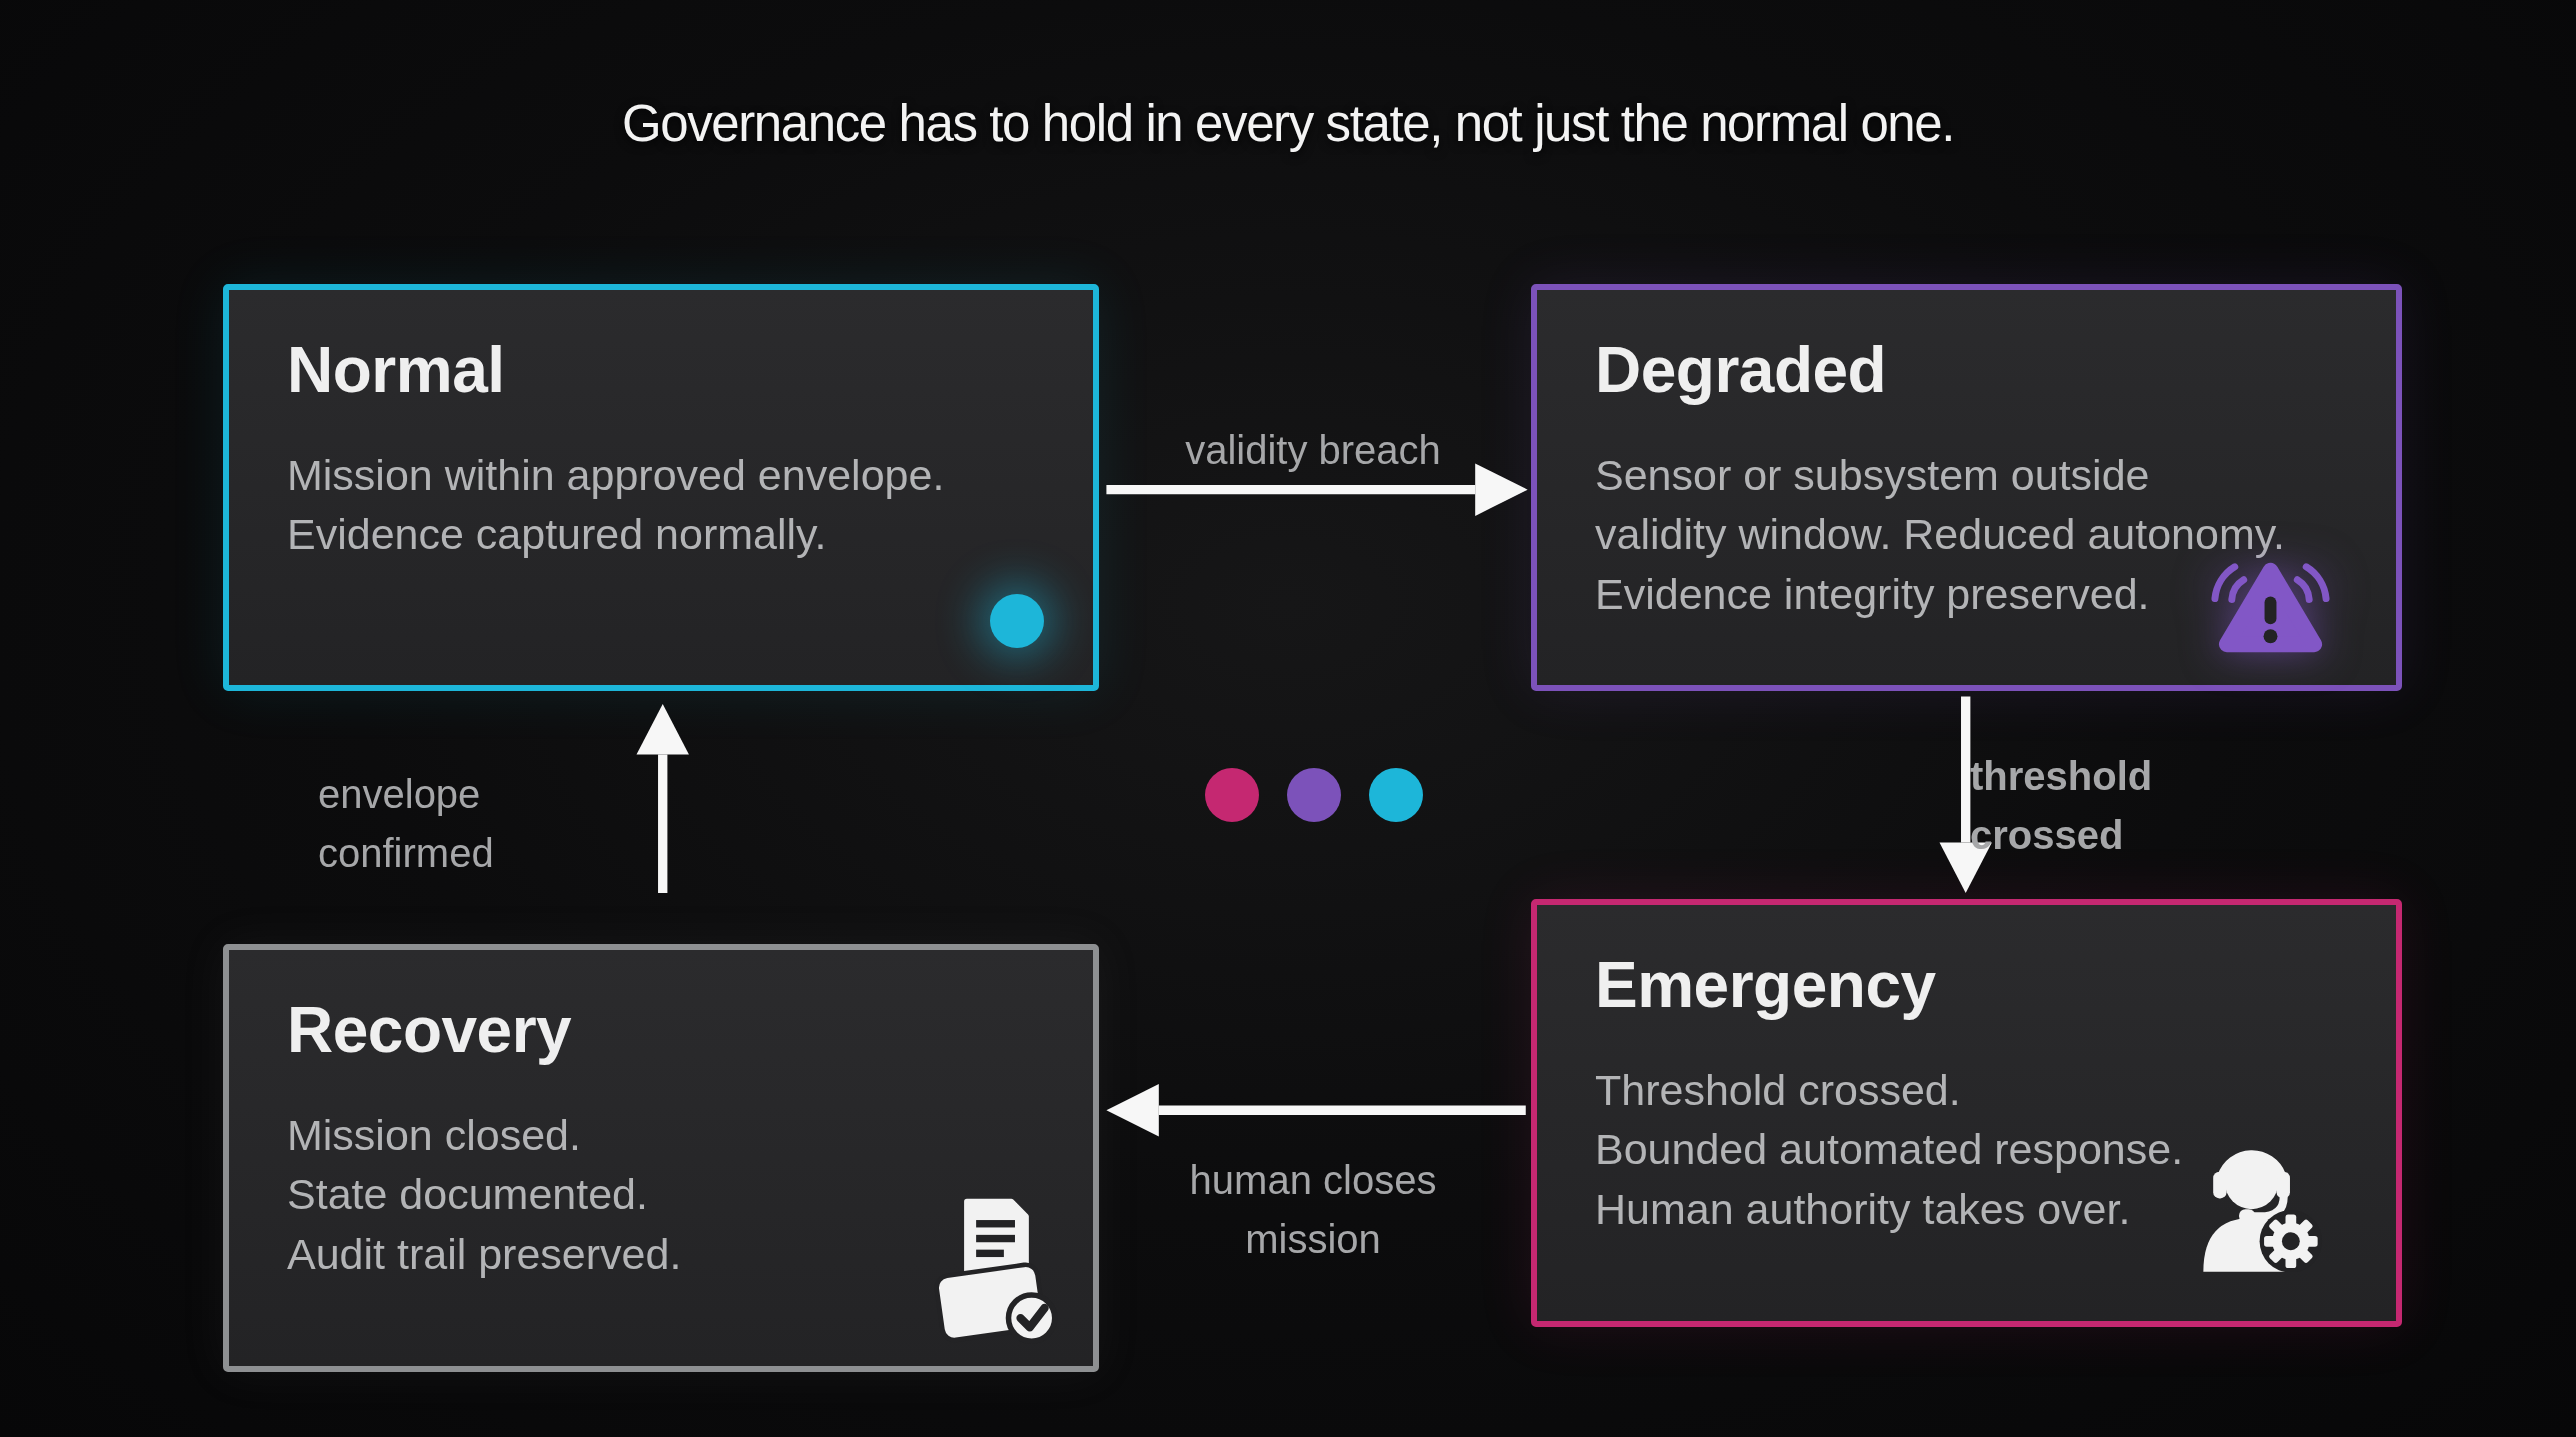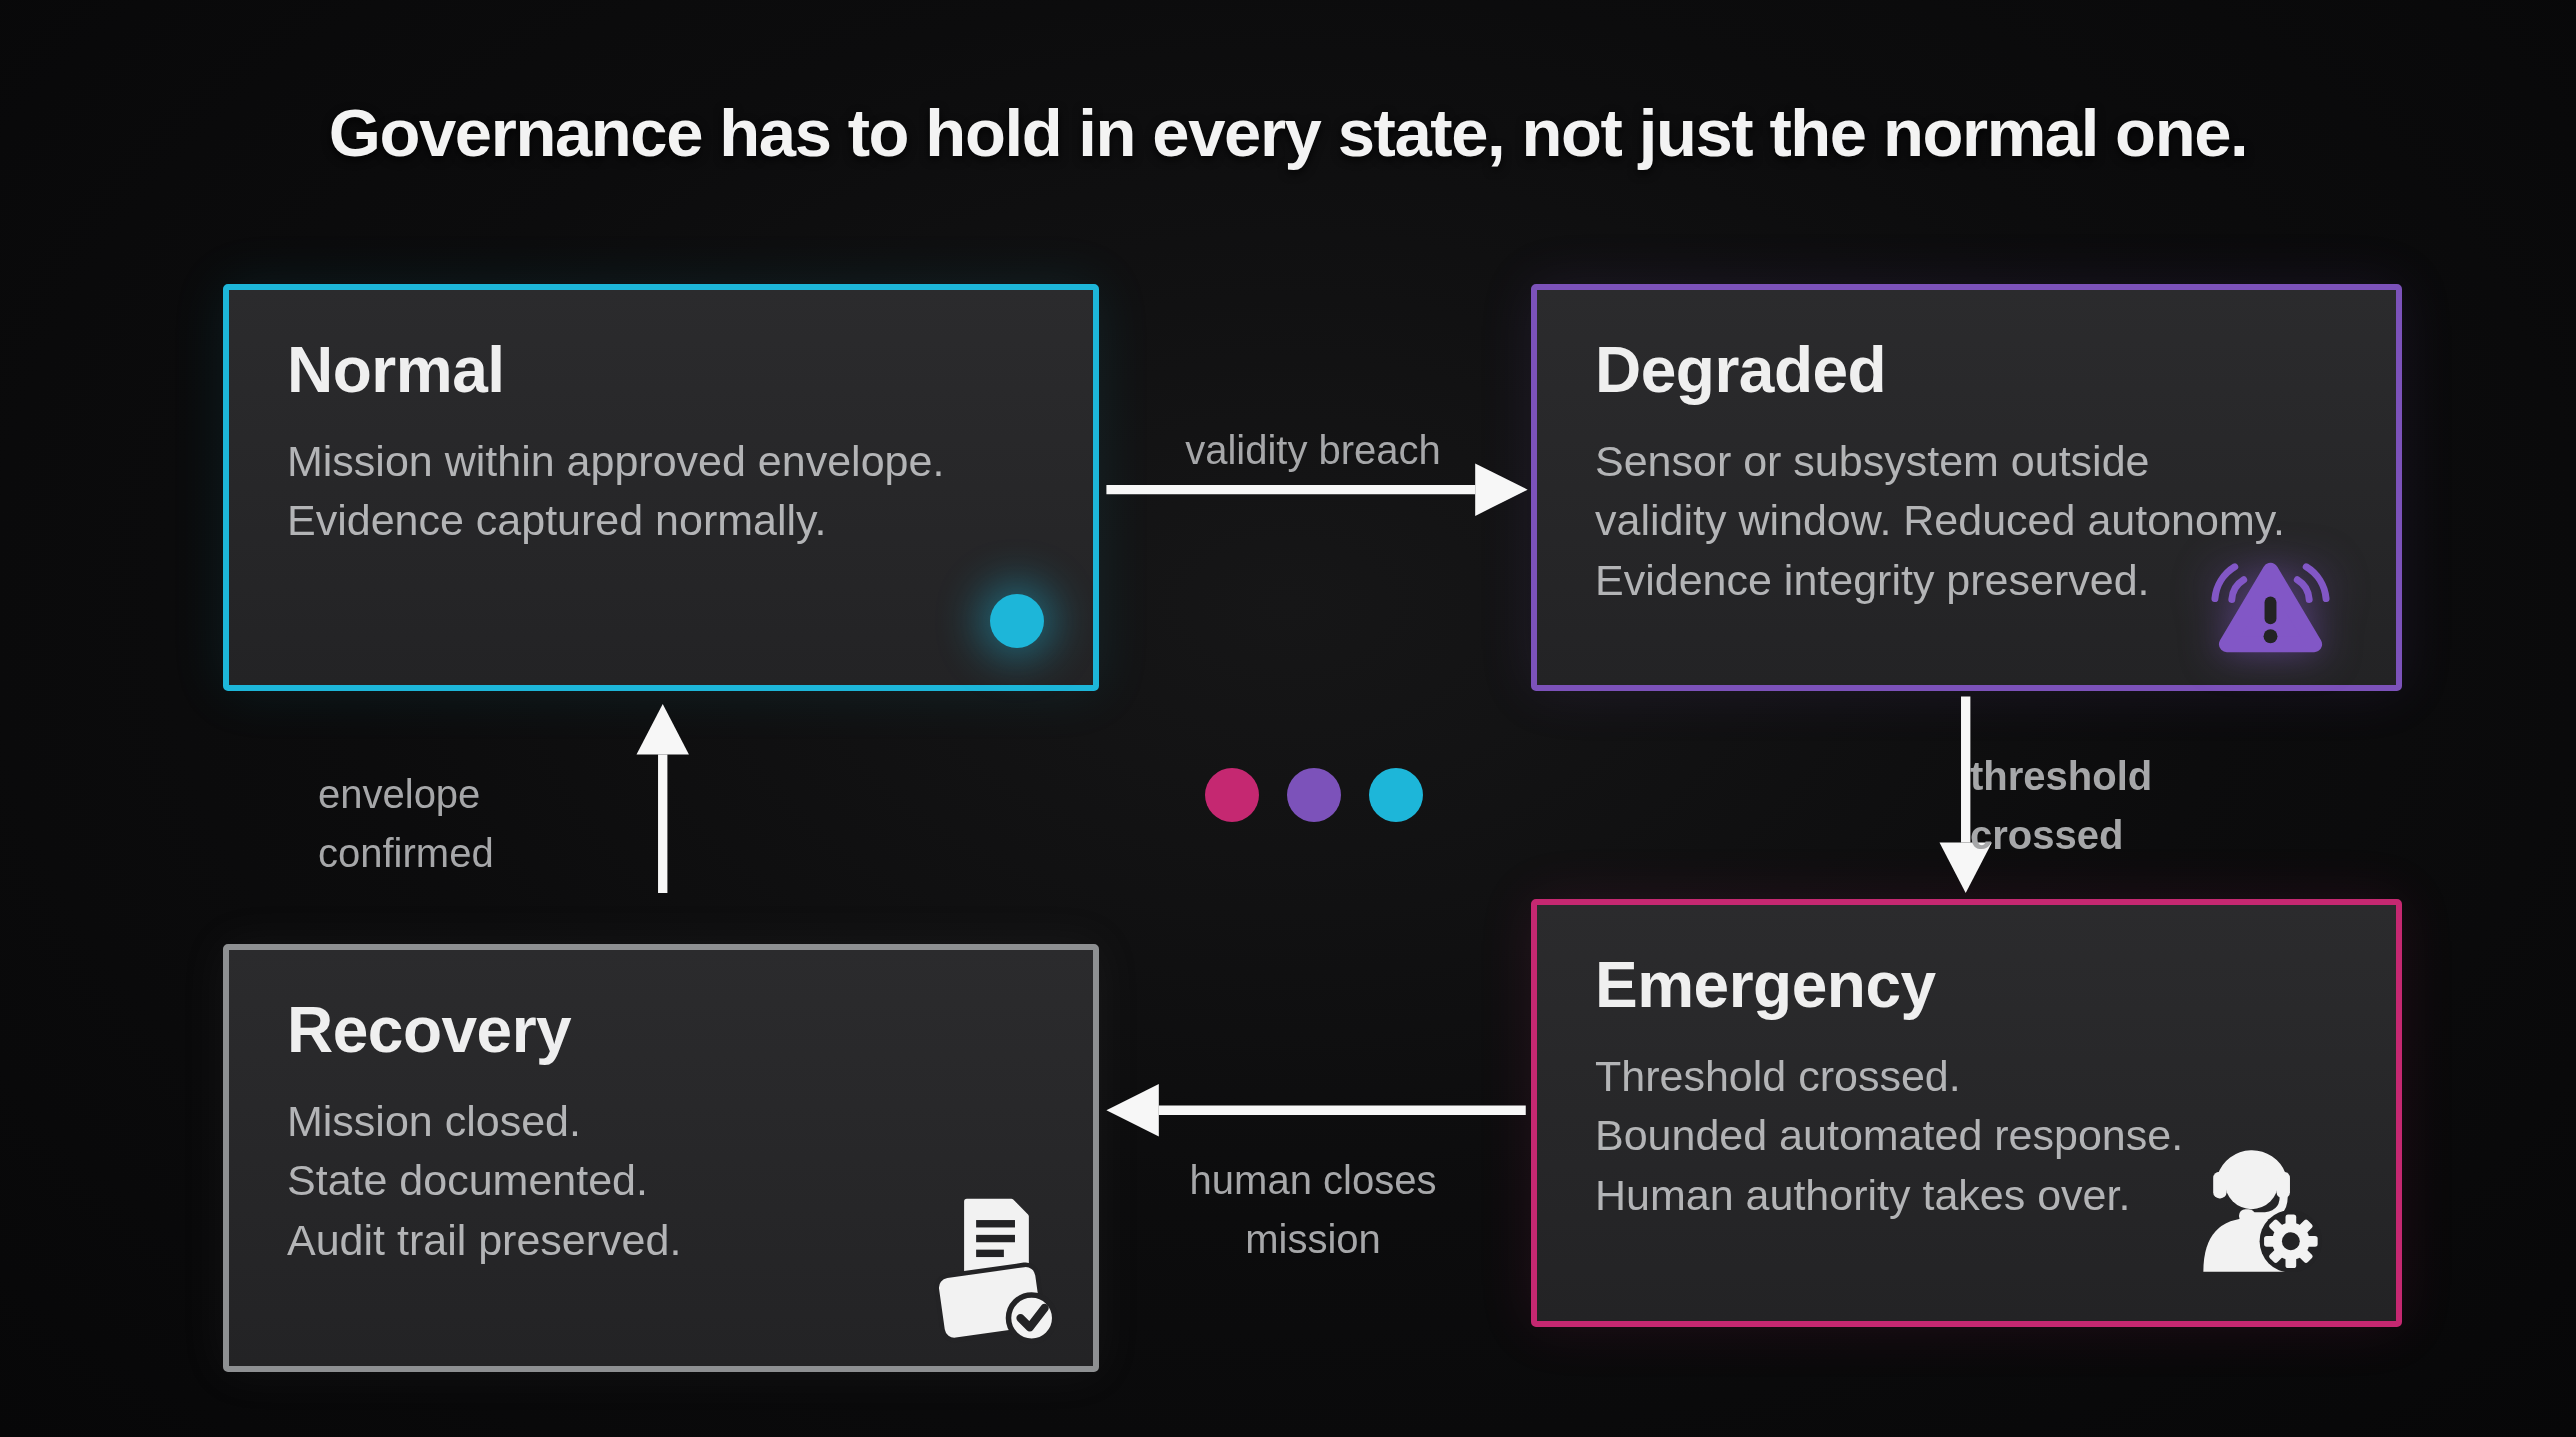--- a/index.html
+++ b/index.html
@@ -9,43 +9,43 @@
     height:1438px;
     overflow:hidden;
     font-family:"Liberation Sans", sans-serif;
     background:radial-gradient(ellipse at 50% 42%, #161617 0%, #0c0c0d 52%, #070708 100%);
   }
   .page-title{
     position:absolute;
     left:0; right:0; top:94px;
     margin:0;
     text-align:center;
-    font-size:67px;
-    font-weight:700;
+    font-size:51px;
+    font-weight:400;
     letter-spacing:-1.4px;
     color:#f3f3f3;
     text-shadow:0 2.8px 9.4px rgba(0,0,0,.8);
   }
   .card{
     position:absolute;
     box-sizing:border-box;
     border:6.6px solid var(--accent,#888);
     border-radius:5px;
     background:linear-gradient(180deg,#2b2b2d 0%,#232325 100%);
     padding:43px 58px;
   }
   .card h2{
     margin:0;
     font-size:64px;
     font-weight:700;
     letter-spacing:-0.5px;
     color:#efefef;
   }
   .card p{
-    margin:25px 0 0;
+    margin:39px 0 0;
     font-size:43px;
     line-height:1.38;
     color:#b3b4b6;
     white-space:pre-line;
   }
   .card-normal   {left:223px;  top:284px; width:876px; height:407px; box-shadow:0 0 56px rgba(29,182,217,.10);}
   .card-degraded {left:1531px; top:284px; width:871px; height:407px; box-shadow:0 0 56px rgba(124,82,186,.12);}
   .card-recovery {left:223px;  top:944px; width:876px; height:428px; box-shadow:0 0 47px rgba(140,140,140,.08);}
   .card-emergency{left:1531px; top:899px; width:871px; height:428px; box-shadow:0 0 56px rgba(197,40,113,.12);}
 

